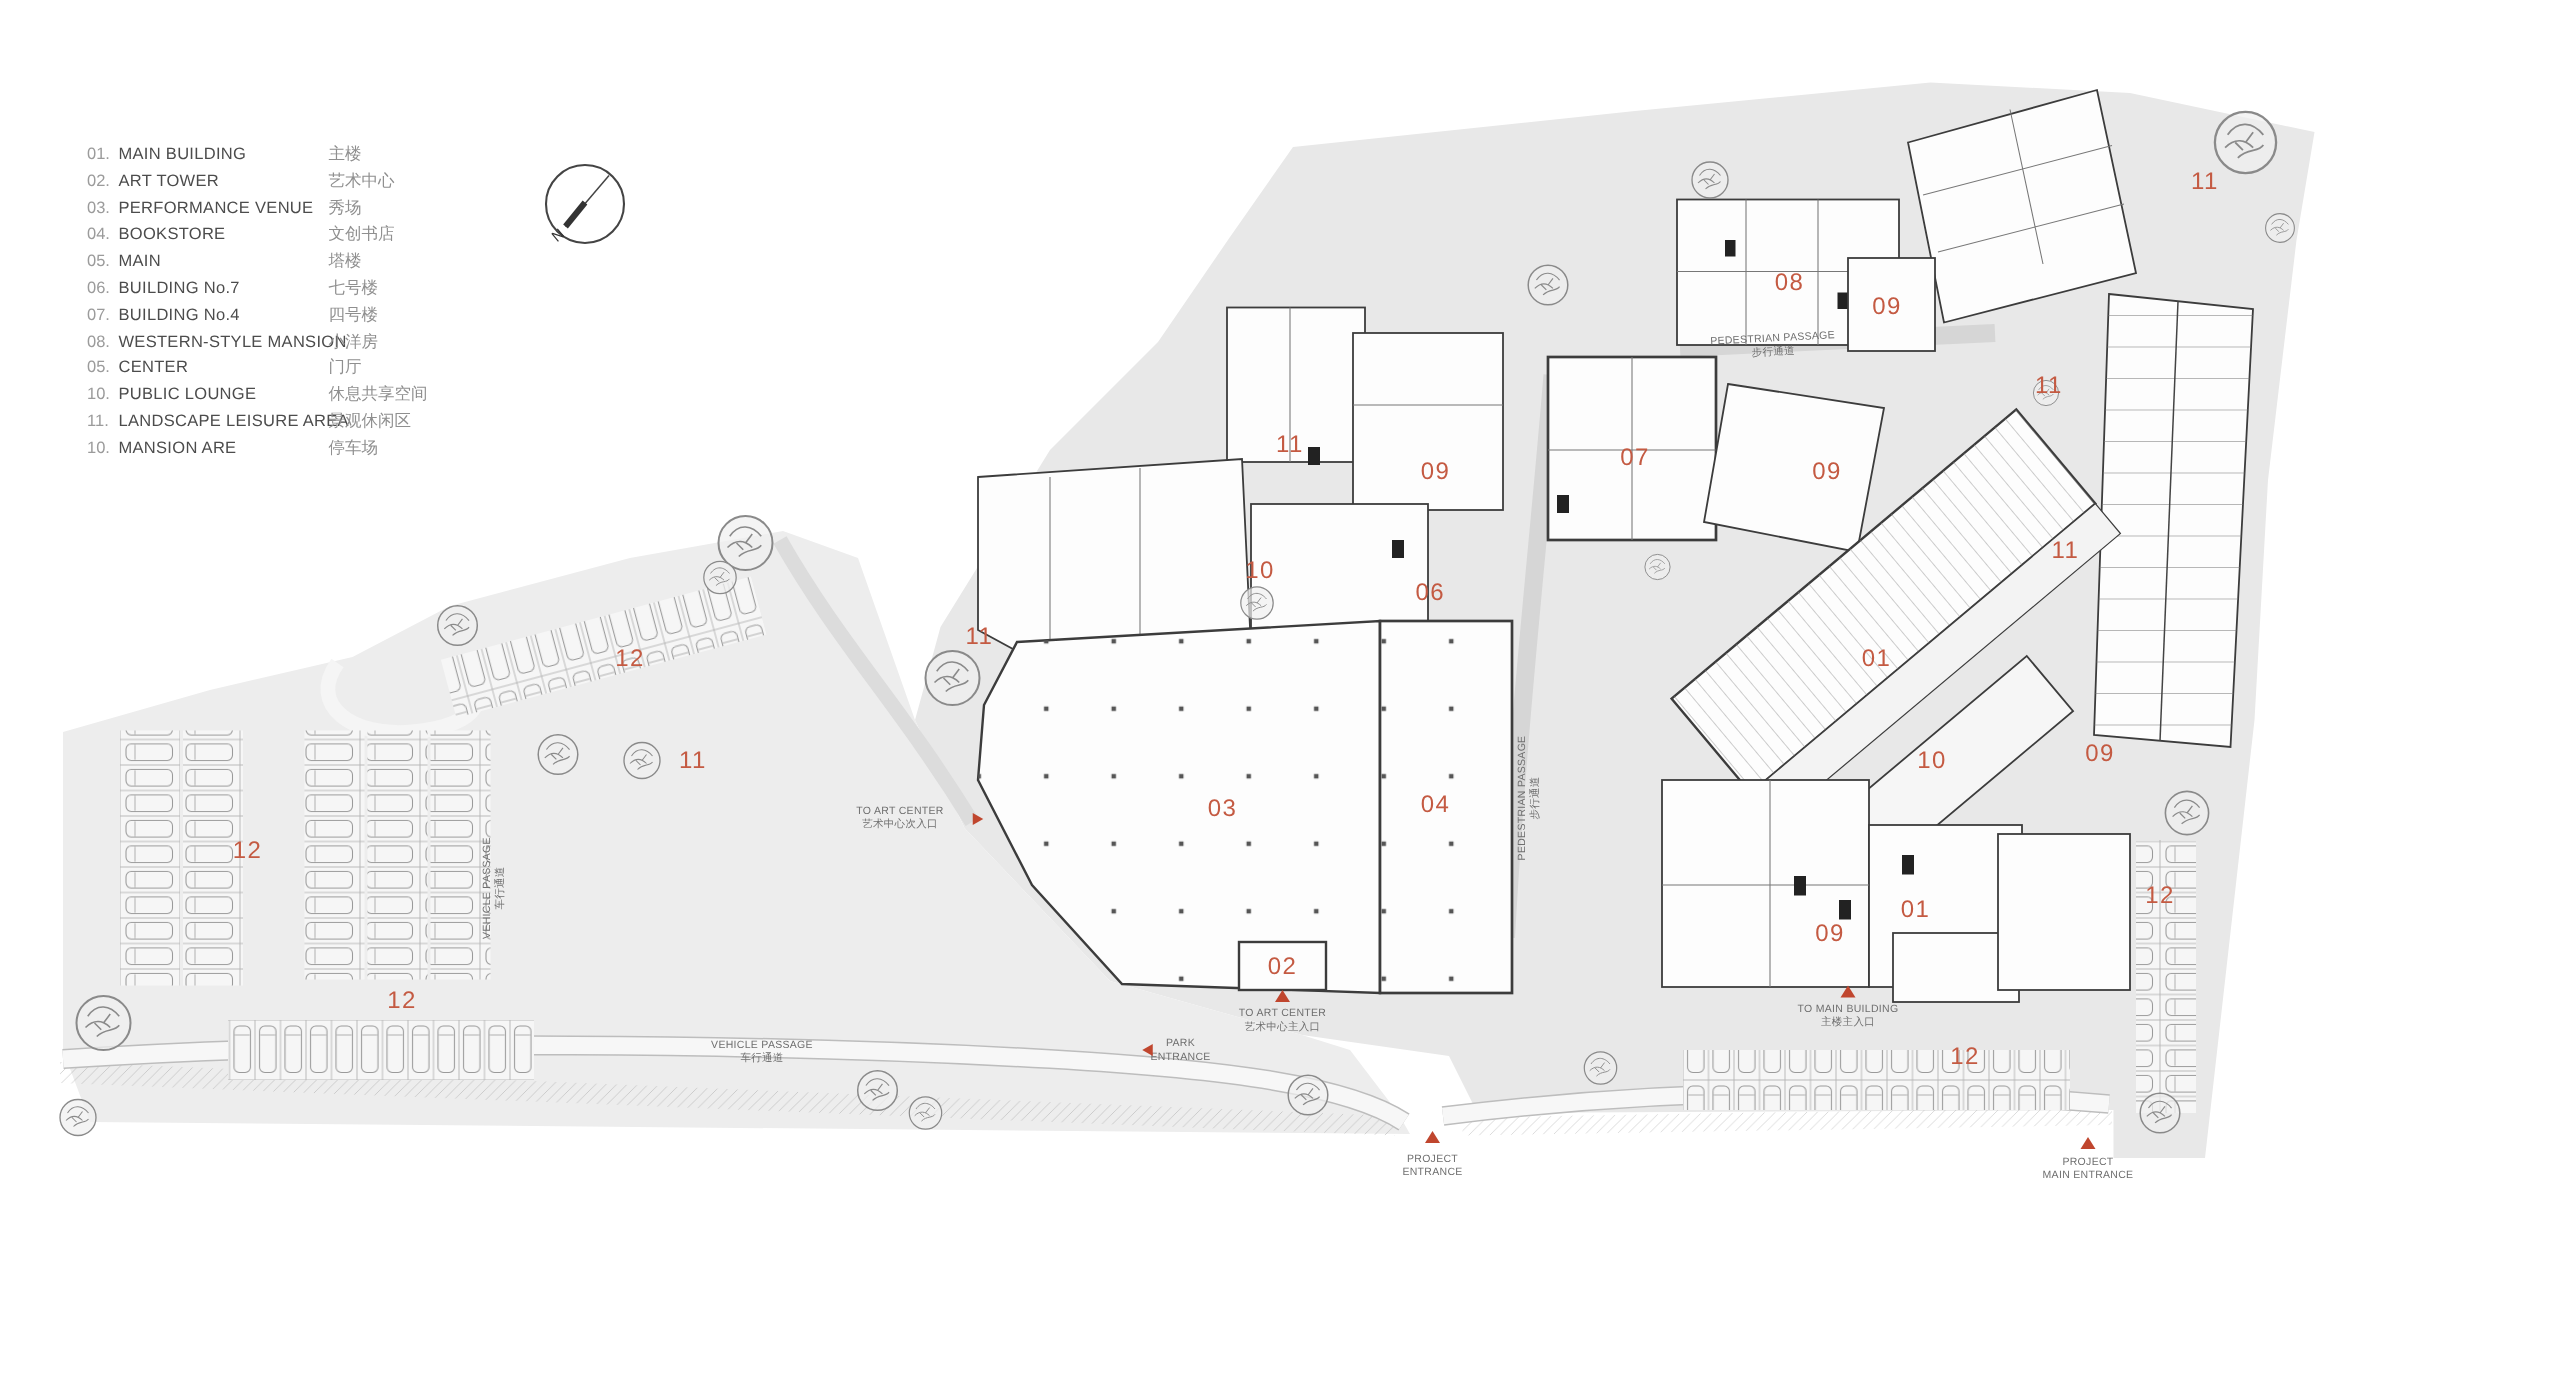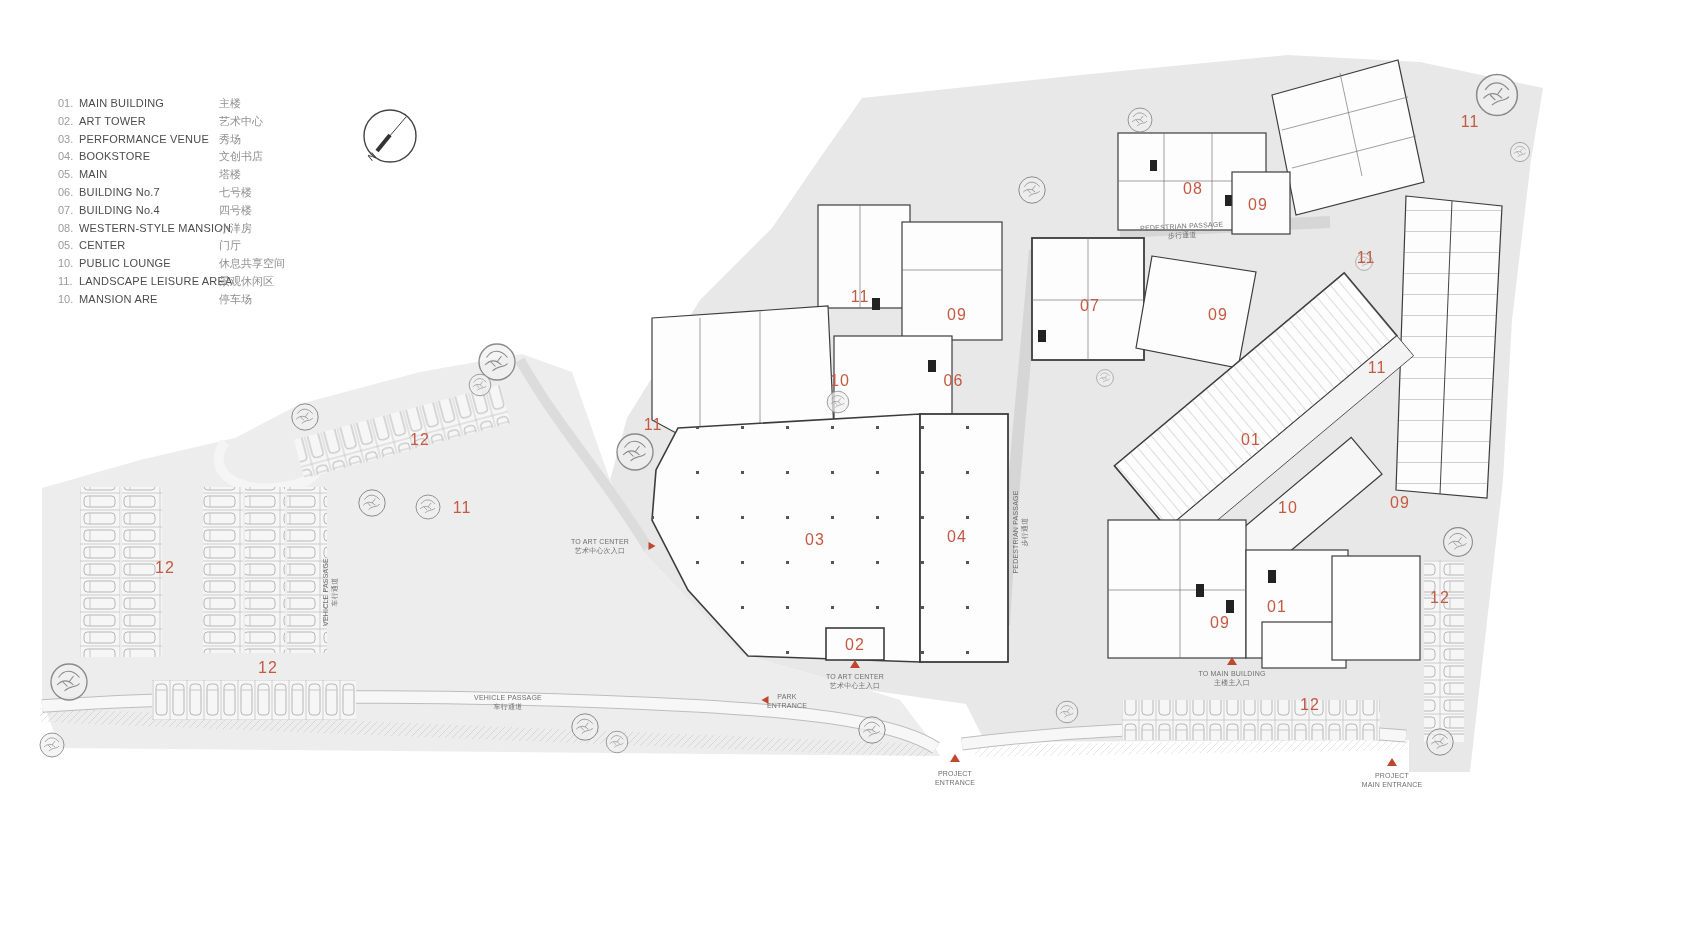--- a/index.html
+++ b/index.html
@@ -206,21 +206,21 @@
 <div id="plan-overlay">
     <span class="num-label" style="left: 1193px; top: 189px;">08</span>
     <span class="num-label" style="left: 1258px; top: 205px;">09</span>
     <span class="num-label" style="left: 1470px; top: 122px;">11</span>
     <span class="num-label" style="left: 1366px; top: 258px;">11</span>
     <span class="num-label" style="left: 860px; top: 297px;">11</span>
     <span class="num-label" style="left: 957px; top: 315px;">09</span>
     <span class="num-label" style="left: 1090px; top: 306px;">07</span>
     <span class="num-label" style="left: 1218px; top: 315px;">09</span>
     <span class="num-label" style="left: 840px; top: 381px;">10</span>
-    <span class="num-label" style="left: 937px; top: 381px; padding-left: 33px;">06</span>
+    <span class="num-label" style="left: 937px; top: 396px; padding-left: 33px;">06</span>
     <span class="num-label" style="left: 1377px; top: 368px;">11</span>
     <span class="num-label" style="left: 1251px; top: 440px;">01</span>
     <span class="num-label" style="left: 653px; top: 425px;">11</span>
     <span class="num-label" style="left: 420px; top: 440px;">12</span>
     <span class="num-label" style="left: 462px; top: 508px;">11</span>
     <span class="num-label" style="left: 1288px; top: 508px;">10</span>
     <span class="num-label" style="left: 1400px; top: 503px;">09</span>
     <span class="num-label" style="left: 815px; top: 540px;">03</span>
     <span class="num-label" style="left: 957px; top: 537px;">04</span>
     <span class="num-label" style="left: 165px; top: 568px;">12</span>

